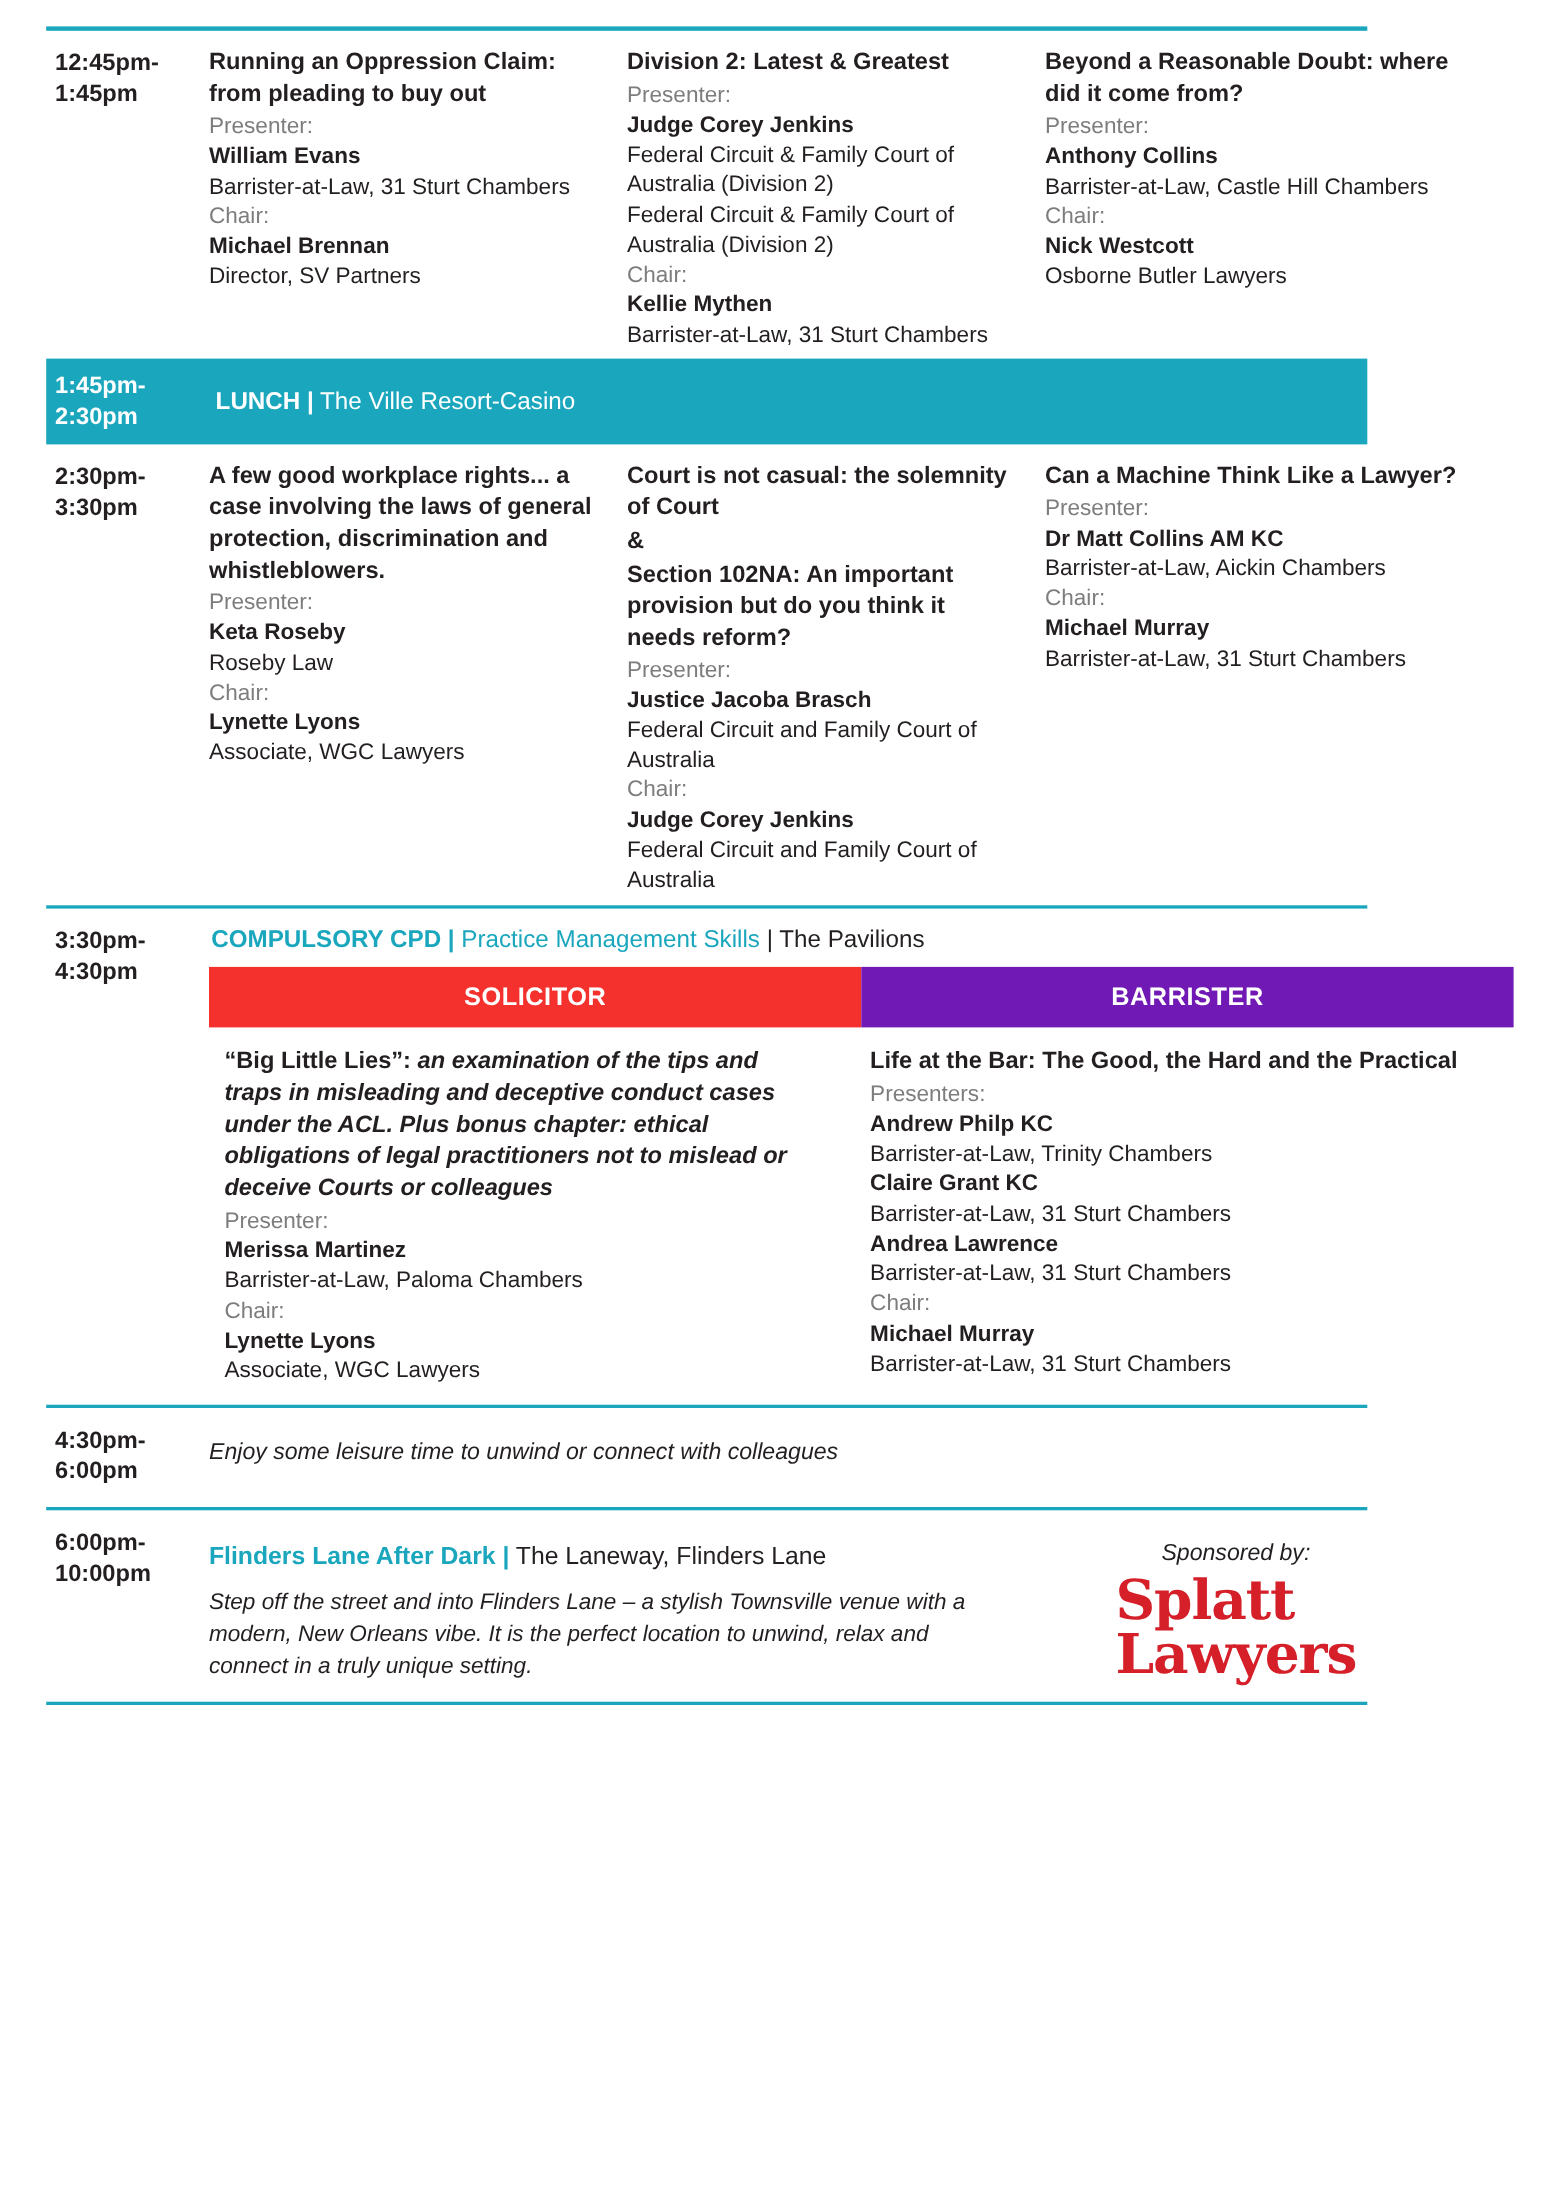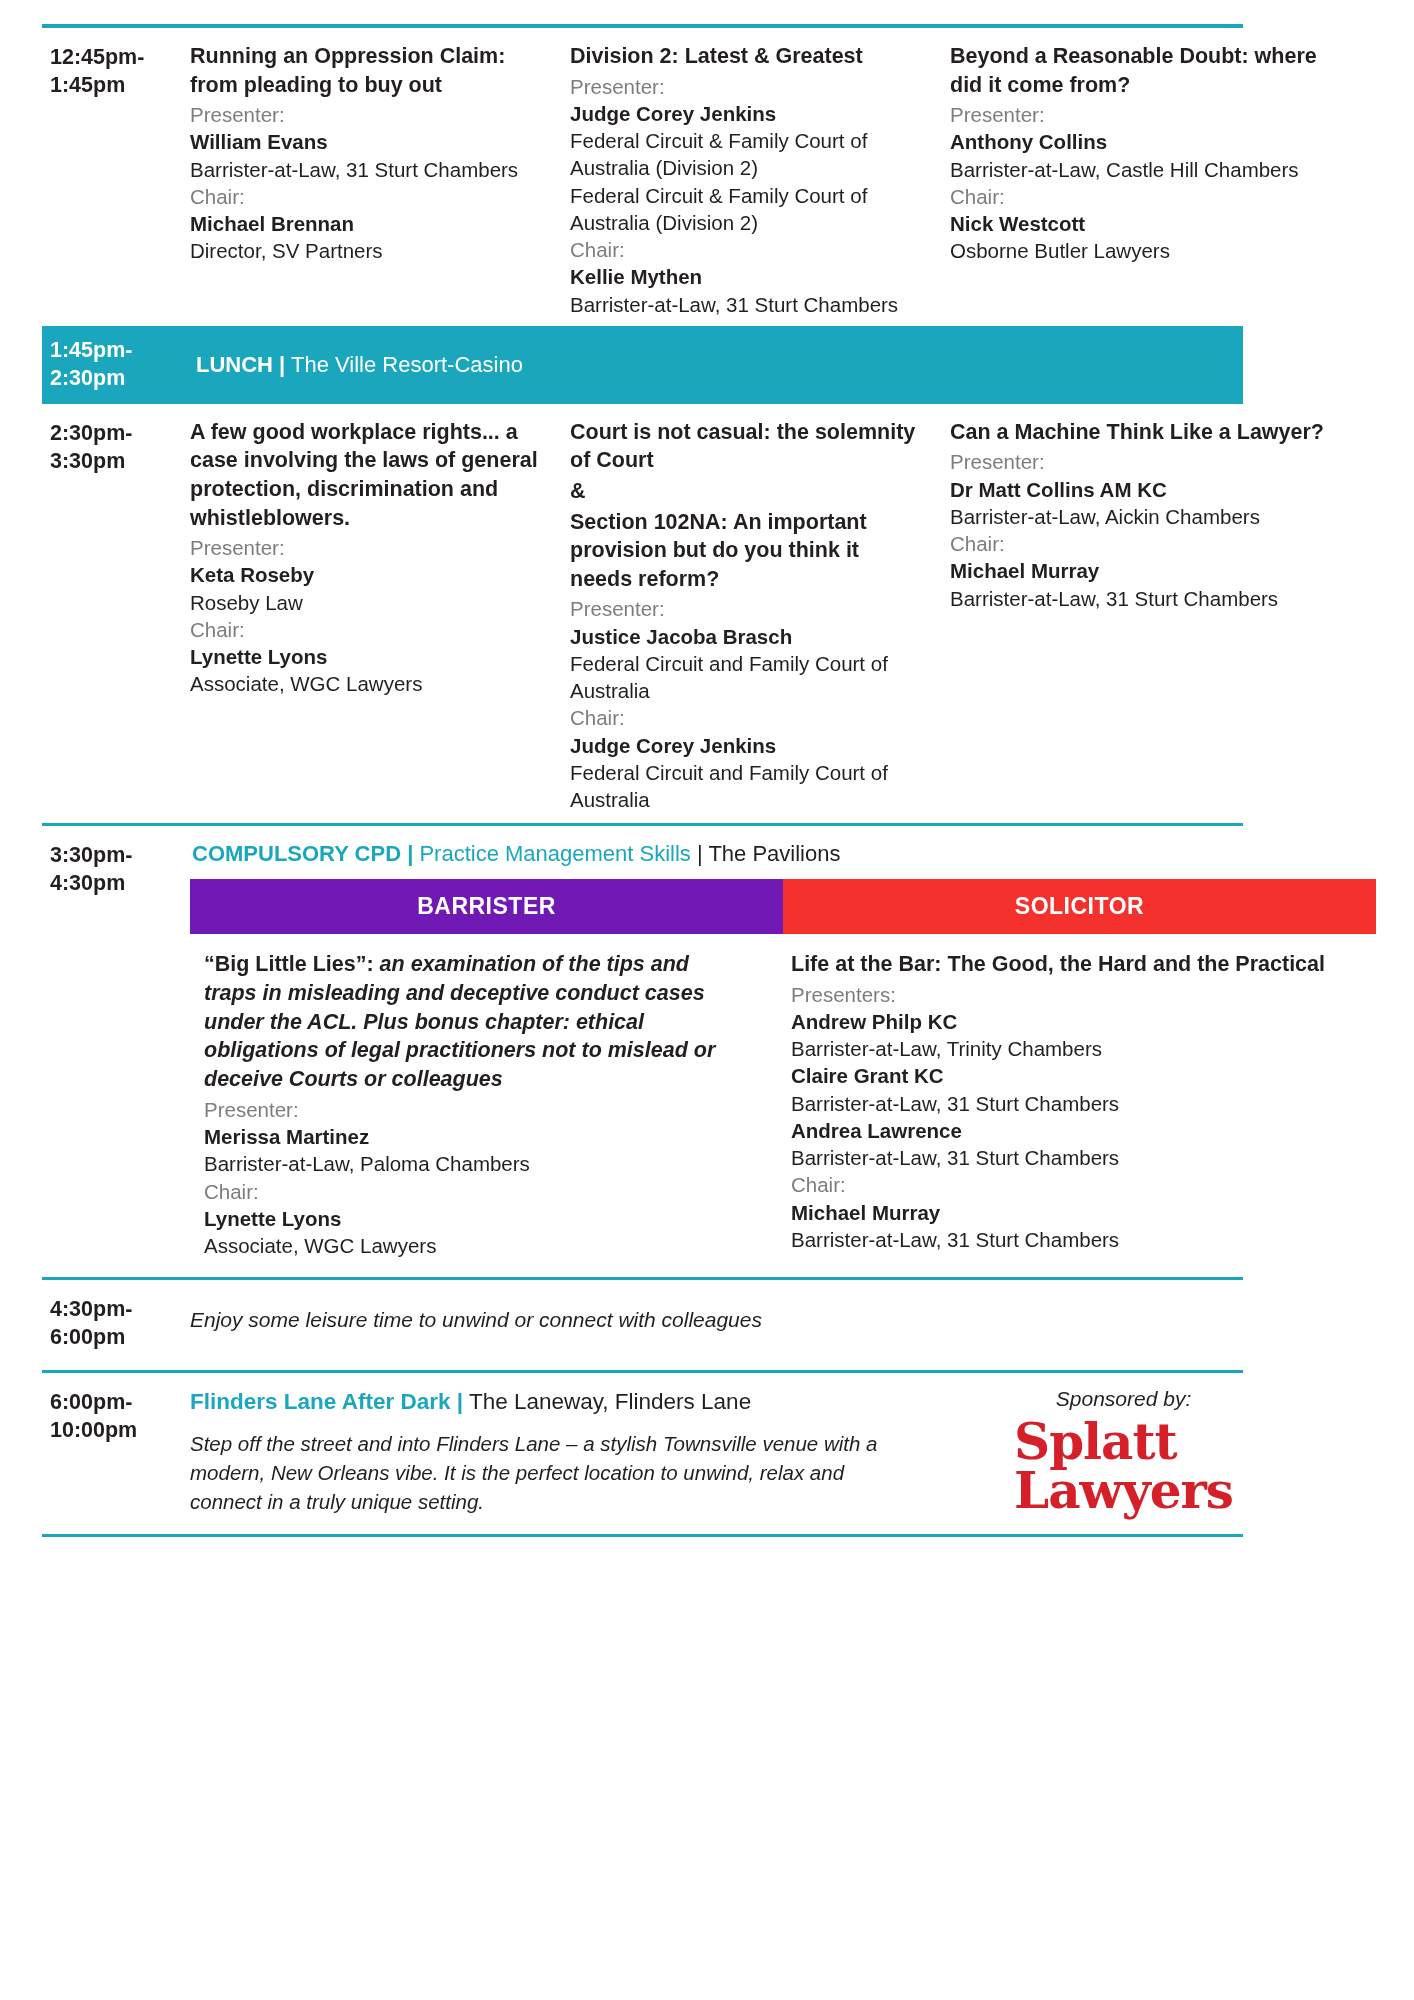--- a/index.html
+++ b/index.html
@@ -193,21 +193,21 @@
   }
   .sponsor .sp-logo {
     color: #d5202a;
     font-family: "DejaVu Serif", serif;
     font-weight: bold;
     font-size: 50px;
     line-height: 0.98;
     letter-spacing: -1px;
     text-align: left;
   }
-  .sp-row { display: flex; align-items: flex-start; }
+  .sp-row { display: flex; align-items: flex-start; margin-top: 13px; }
   .spacer-sm { height: 10px; }
   .spacer-md { height: 18px; }
 </style>
 </head>
 <body>
 
 <div class="page">
 
   <div class="rule"></div>
 
@@ -308,22 +308,22 @@
     <div class="timecol">
       <div>3:30pm-</div>
       <div>4:30pm</div>
     </div>
     <div class="content">
       <p class="cpdhead">
         <span class="blue">COMPULSORY CPD |</span><span class="blue2"> Practice Management Skills</span><span class="blk"> | The Pavilions</span>
       </p>
 
       <div class="tracks">
+        <div class="trackhdr sol">SOLICITOR</div>
         <div class="trackhdr bar">BARRISTER</div>
-        <div class="trackhdr sol">SOLICITOR</div>
       </div>
 
       <div class="trackbody">
         <div class="tcol left">
           <p class="ttl-it">
             <b>“Big Little Lies”:</b><i> an examination of the tips and traps in misleading and deceptive conduct cases under the ACL. Plus bonus chapter: ethical obligations of legal practitioners not to mislead or deceive Courts or colleagues</i>
           </p>
           <p class="lbl">Presenter:</p>
           <p class="nm">Merissa Martinez</p>
           <p class="org">Barrister-at-Law, Paloma Chambers</p>

